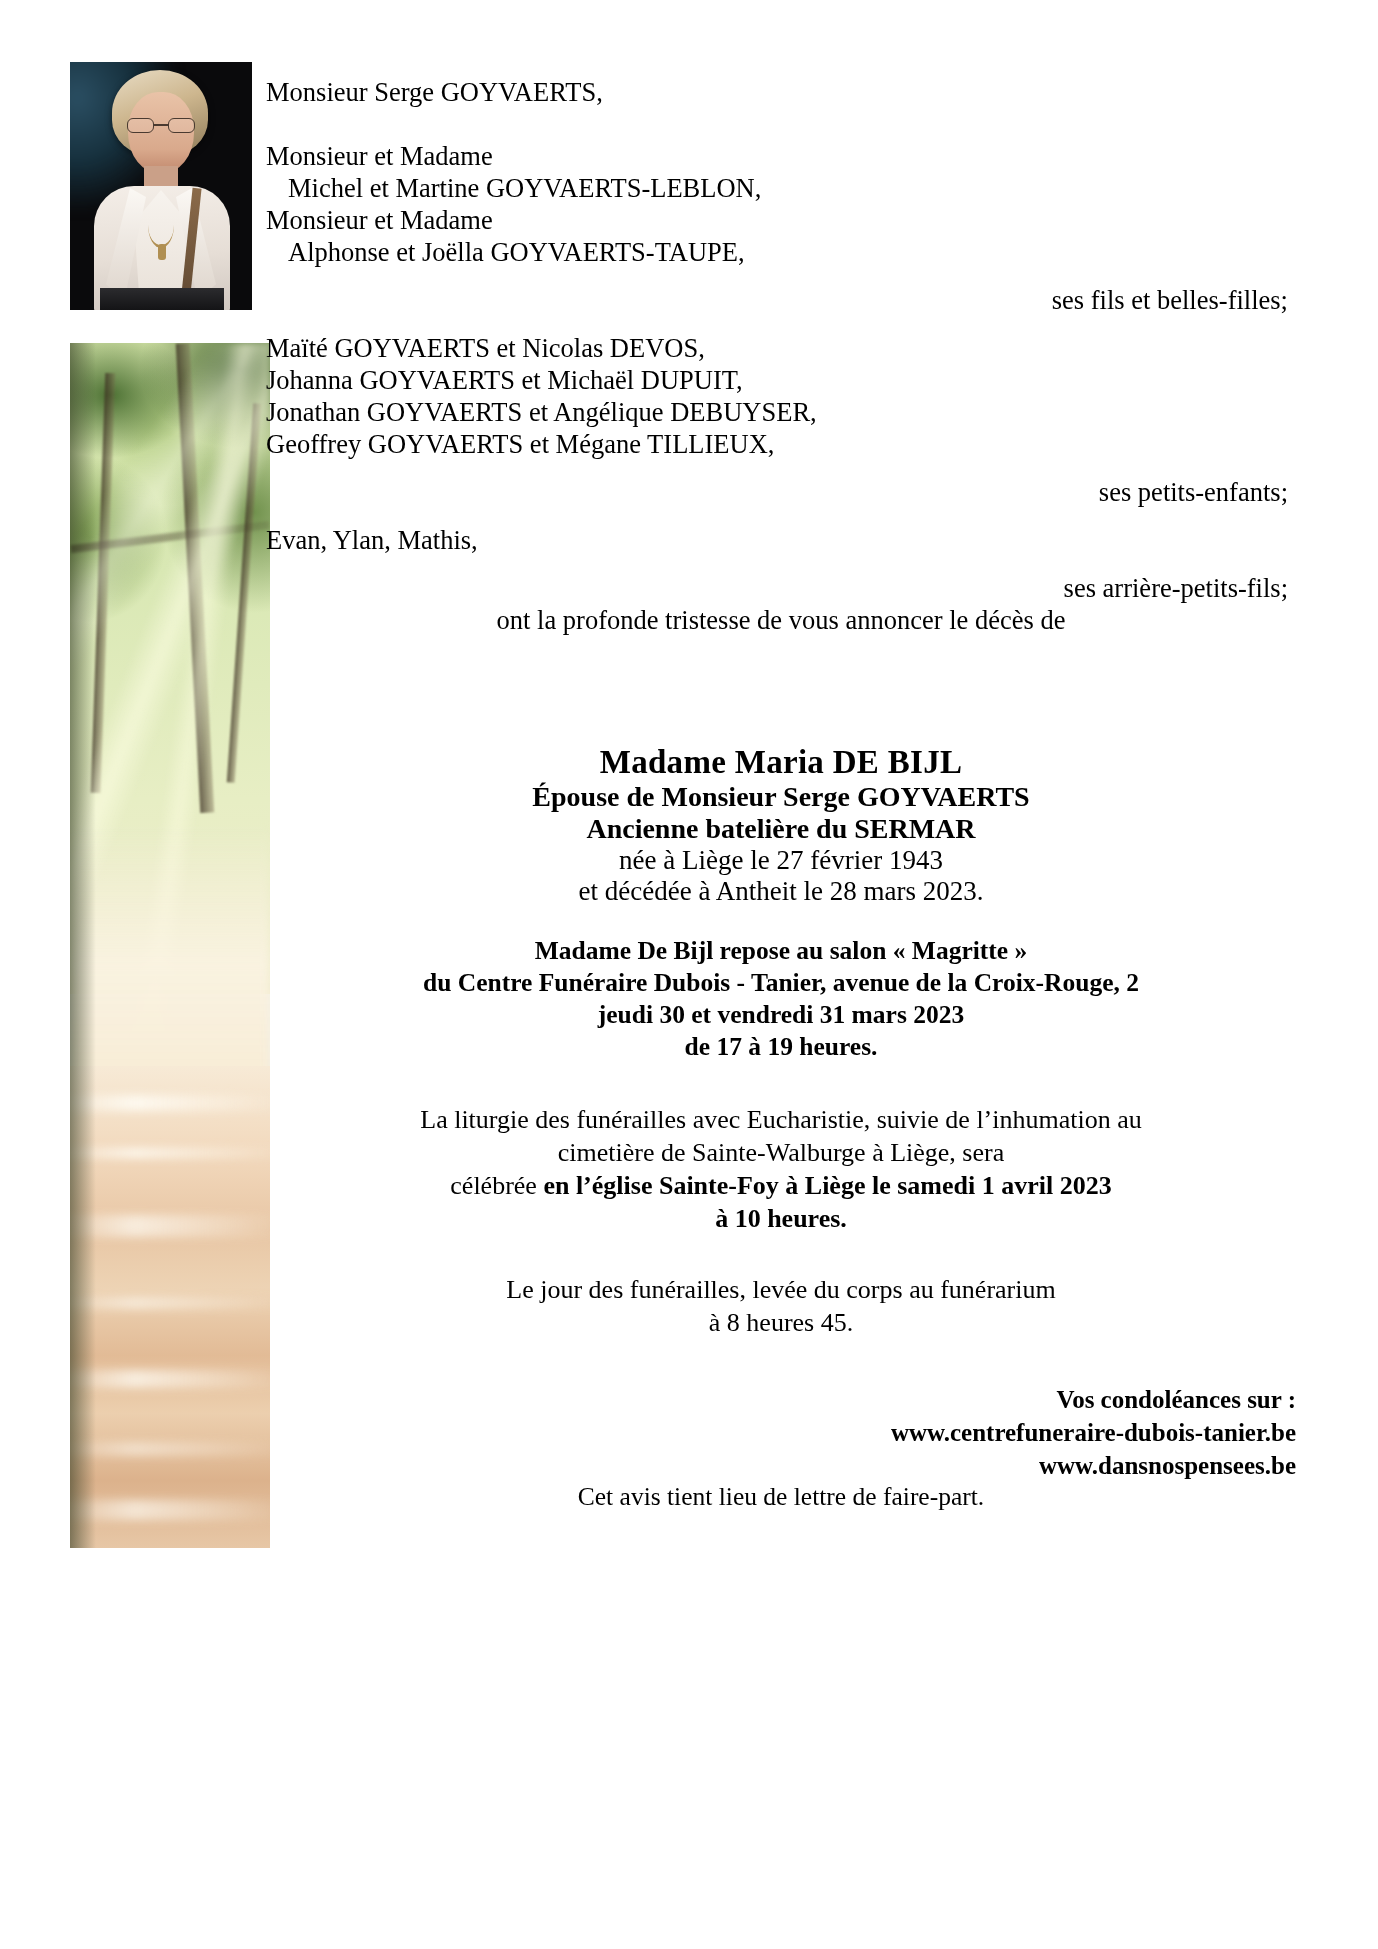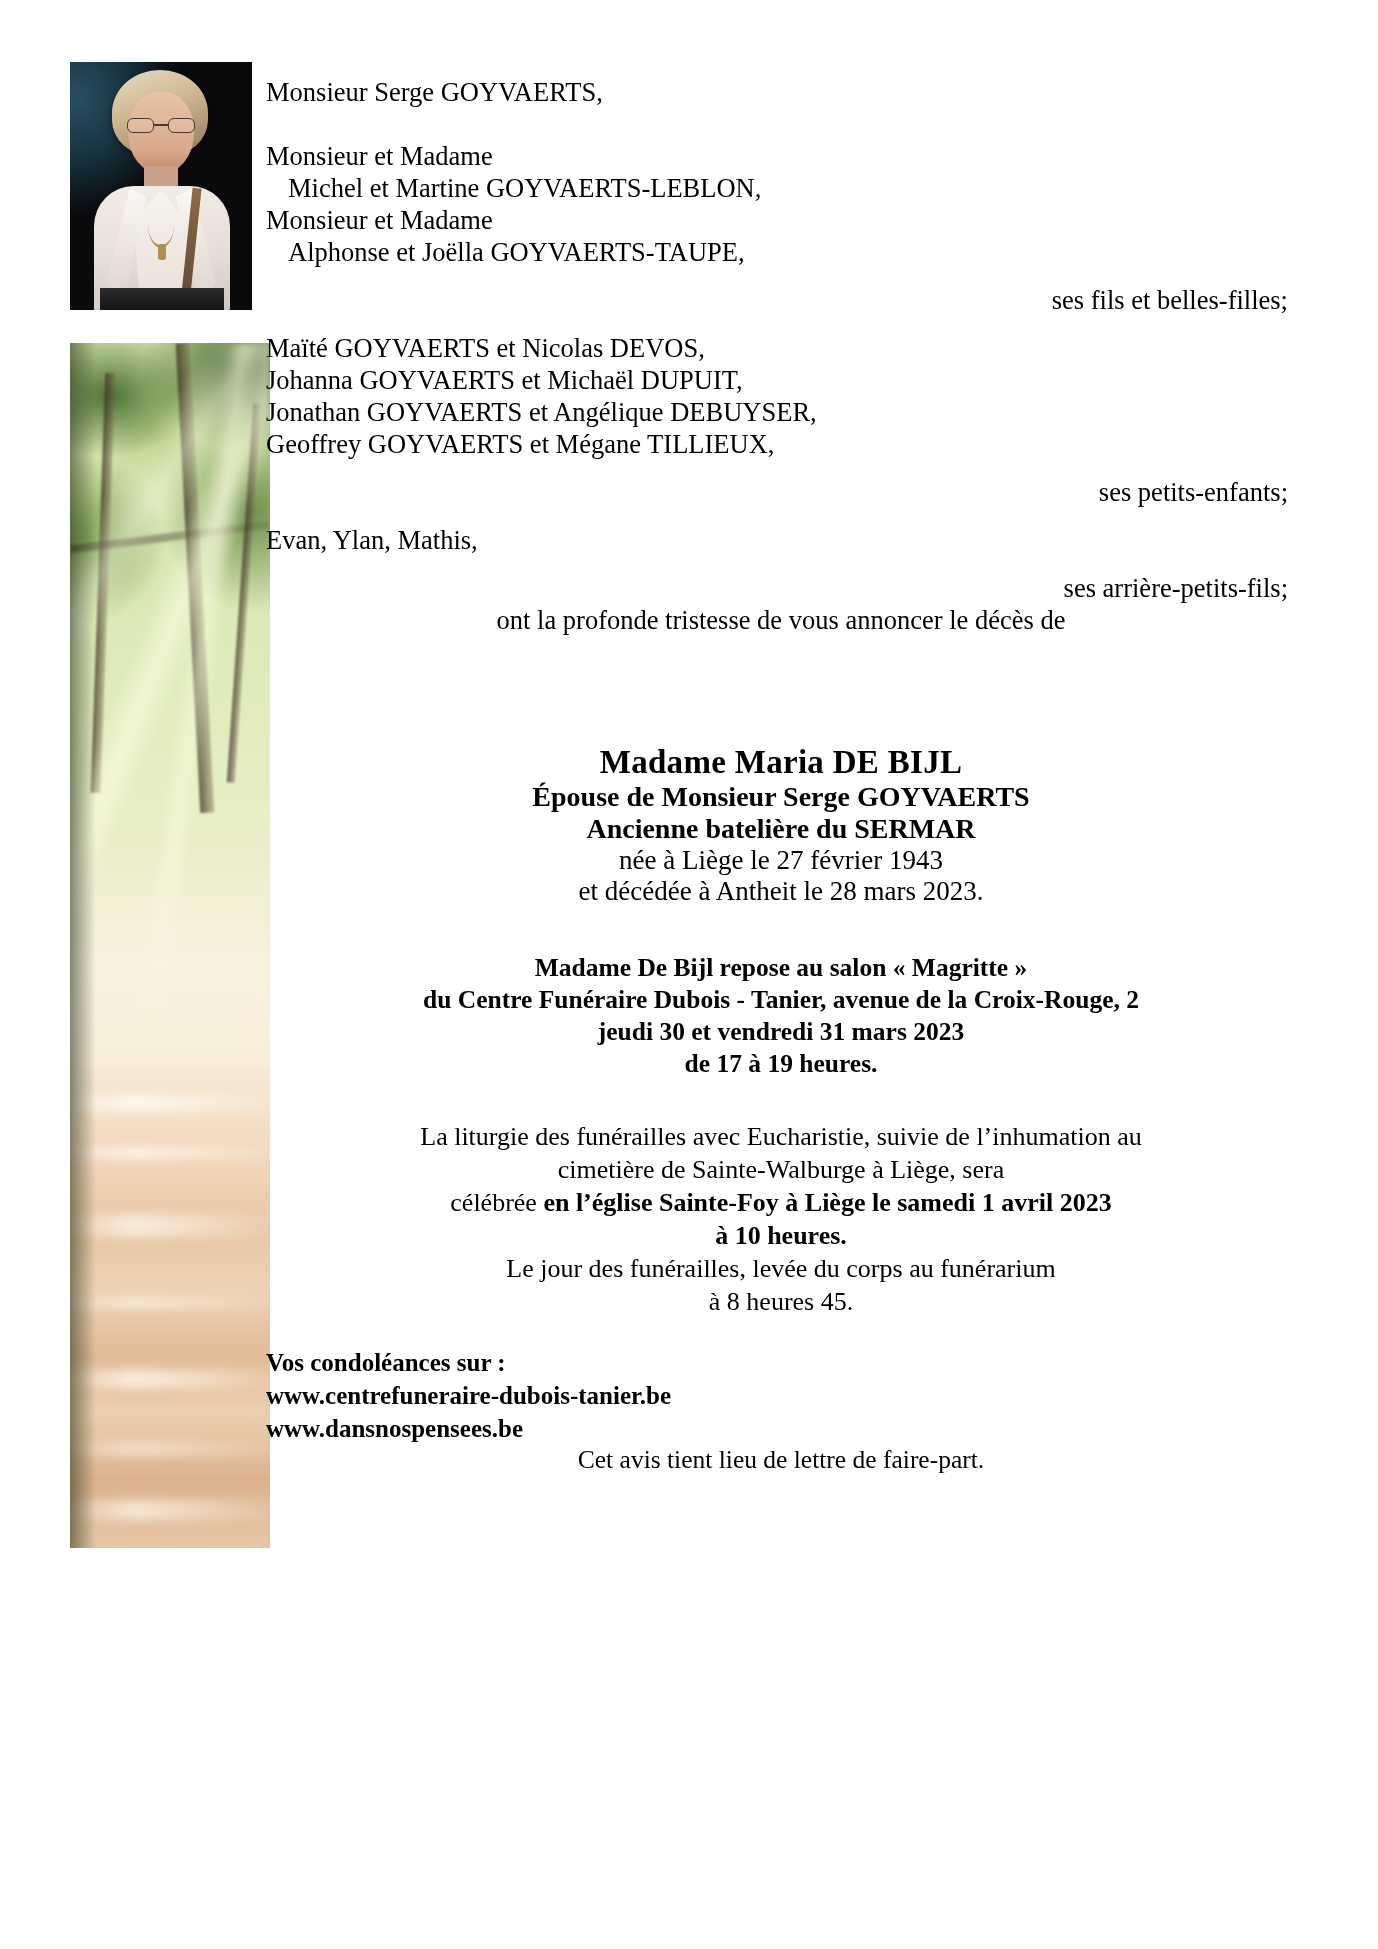--- a/index.html
+++ b/index.html
@@ -286,44 +286,45 @@
     font-size: 28px;
     font-weight: bold;
     margin-top: 26px;
   }
   .birth, .death {
     font-size: 27px;
     margin-top: 30px;
   }
 
   .salon-block {
-    margin-top: 45px;
+    margin-top: 28px;
     text-align: center;
     font-size: 25.5px;
     font-weight: bold;
     line-height: 32px;
   }
 
   .liturgy-block {
     margin-top: 40px;
     text-align: center;
     font-size: 26px;
     line-height: 33px;
   }
   .liturgy-block b { font-weight: bold; }
 
   .levee-block {
+    margin-top: 38px;
     text-align: center;
     font-size: 26px;
     line-height: 33px;
   }
 
   .condol-block {
-    margin-top: 28px;
-    text-align: left;
+    margin-top: 44px;
+    text-align: right;
     font-size: 25px;
     font-weight: bold;
     line-height: 33px;
   }
 
   .footnote {
     margin-top: 42px;
     text-align: center;
     font-size: 25.5px;
   }

